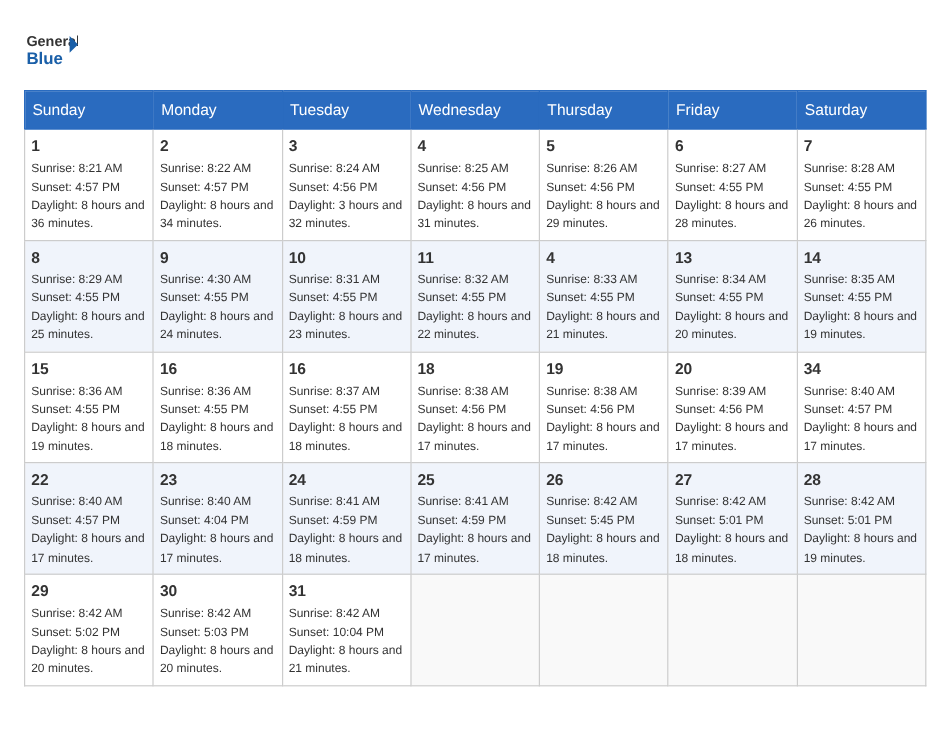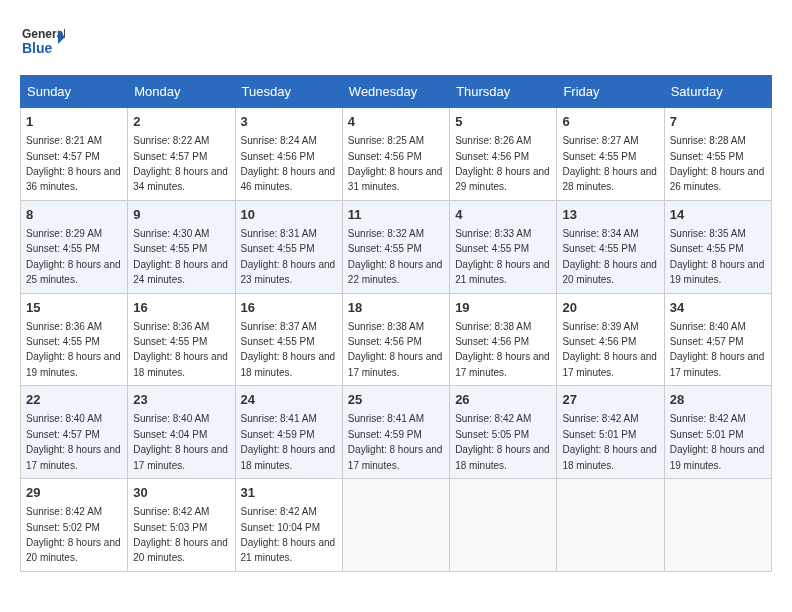--- a/index.html
+++ b/index.html
@@ -110,21 +110,21 @@
 <span class="day-info">Sunrise: 8:21 AM</span><br>
 <span class="day-info">Sunset: 4:57 PM</span><br>
 <span class="day-info">Daylight: 8 hours and 36 minutes.</span></td>
         <td><span class="day-num">2</span>
 <span class="day-info">Sunrise: 8:22 AM</span><br>
 <span class="day-info">Sunset: 4:57 PM</span><br>
 <span class="day-info">Daylight: 8 hours and 34 minutes.</span></td>
         <td><span class="day-num">3</span>
 <span class="day-info">Sunrise: 8:24 AM</span><br>
 <span class="day-info">Sunset: 4:56 PM</span><br>
-<span class="day-info">Daylight: 8 hours and 46 minutes.</span></td>
+<span class="day-info">Daylight: 3 hours and 32 minutes.</span></td>
         <td><span class="day-num">4</span>
 <span class="day-info">Sunrise: 8:25 AM</span><br>
 <span class="day-info">Sunset: 4:56 PM</span><br>
 <span class="day-info">Daylight: 8 hours and 31 minutes.</span></td>
         <td><span class="day-num">5</span>
 <span class="day-info">Sunrise: 8:26 AM</span><br>
 <span class="day-info">Sunset: 4:56 PM</span><br>
 <span class="day-info">Daylight: 8 hours and 29 minutes.</span></td>
         <td><span class="day-num">6</span>
 <span class="day-info">Sunrise: 8:27 AM</span><br>
@@ -207,21 +207,21 @@
         <td><span class="day-num">24</span>
 <span class="day-info">Sunrise: 8:41 AM</span><br>
 <span class="day-info">Sunset: 4:59 PM</span><br>
 <span class="day-info">Daylight: 8 hours and 18 minutes.</span></td>
         <td><span class="day-num">25</span>
 <span class="day-info">Sunrise: 8:41 AM</span><br>
 <span class="day-info">Sunset: 4:59 PM</span><br>
 <span class="day-info">Daylight: 8 hours and 17 minutes.</span></td>
         <td><span class="day-num">26</span>
 <span class="day-info">Sunrise: 8:42 AM</span><br>
-<span class="day-info">Sunset: 5:05 PM</span><br>
+<span class="day-info">Sunset: 5:45 PM</span><br>
 <span class="day-info">Daylight: 8 hours and 18 minutes.</span></td>
         <td><span class="day-num">27</span>
 <span class="day-info">Sunrise: 8:42 AM</span><br>
 <span class="day-info">Sunset: 5:01 PM</span><br>
 <span class="day-info">Daylight: 8 hours and 18 minutes.</span></td>
         <td><span class="day-num">28</span>
 <span class="day-info">Sunrise: 8:42 AM</span><br>
 <span class="day-info">Sunset: 5:01 PM</span><br>
 <span class="day-info">Daylight: 8 hours and 19 minutes.</span></td>
       </tr>

